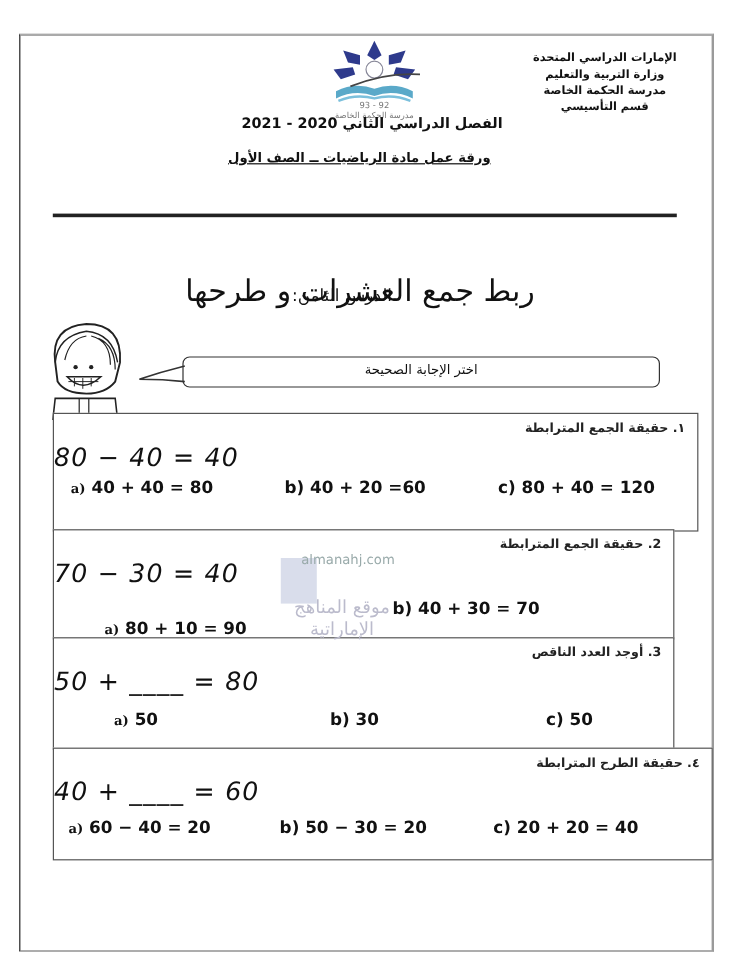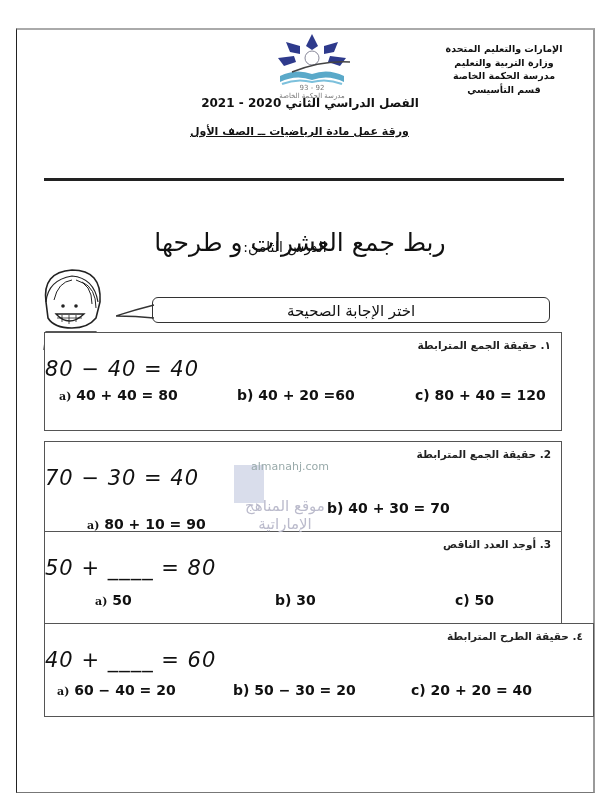--- a/index.html
+++ b/index.html
@@ -8,38 +8,38 @@
   .school-info { position: absolute; right: 30px; top: 42px; width: 150px; text-align: center; direction: rtl; font-family: "DejaVu Sans", sans-serif; font-weight: bold; font-size: 9.5px; line-height: 13.5px; color: #111; }
   .logo { position: absolute; left: 272px; top: 32px; width: 80px; height: 66px; }
   .logo-text { position: absolute; left: 266px; top: 84px; width: 92px; text-align: center; font-size: 7px; color: #777; line-height: 8px; }
   .semester { position: absolute; left: 200px; top: 96px; width: 220px; text-align: center; direction: rtl; font-weight: bold; font-size: 12px; color: #111; }
   .subject { position: absolute; left: 190px; top: 125px; width: 240px; text-align: left; direction: rtl; font-weight: bold; font-size: 11px; color: #111; text-decoration: underline; }
   .hr { position: absolute; left: 44px; top: 178px; width: 520px; height: 2.5px; background: #222; }
   .lesson-label { position: absolute; left: 160px; top: 207px; width: 250px; text-align: center; direction: rtl; font-size: 14px; color: #111; margin-top: 32px; }
   .lesson-title { position: absolute; left: 100px; top: 228px; width: 400px; text-align: center; direction: rtl; font-size: 25px; color: #111; }
   .character { position: absolute; left: 36px; top: 262px; width: 80px; height: 88px; }
   .bubble { position: absolute; left: 152px; top: 297px; width: 396px; height: 24px; border: 1.5px solid #333; border-radius: 6px; }
-  .bubble-text { position: absolute; left: 0; right: 0; top: 4px; text-align: center; direction: rtl; font-size: 15px; color: #111; }
+  .bubble-text { position: absolute; left: 0; right: 0; top: 4px; text-align: center; direction: rtl; font-size: 11px; color: #111; }
   .bubble-tail { position: absolute; left: 116px; top: 304px; width: 40px; height: 16px; }
   .question { position: absolute; left: 44px; width: 516px; border: 1.5px solid #555; background: #fff; }
   .q-title { position: absolute; right: 10px; top: 6px; direction: rtl; font-size: 10.5px; color: #222; font-weight: bold; }
   .q-eq { position: absolute; left: 0; right: 0; top: 24px; text-align: left; font-size: 21px; letter-spacing: 1px; color: #111; font-style: italic; }
   .opt { position: absolute; top: 54px; font-size: 14px; font-weight: bold; color: #111; white-space: nowrap; }
   .opt .lbl { font-family: "DejaVu Serif", serif; font-size: 11px; }
   .watermark { position: absolute; left: 230px; top: 460px; width: 120px; text-align: center; font-size: 11px; color: #9aa; }
   .watermark2 { position: absolute; left: 225px; top: 497px; width: 120px; text-align: center; font-size: 15px; color: #bbc; direction: rtl; }
   .wm-block { position: absolute; left: 234px; top: 465px; width: 30px; height: 38px; background: rgba(170,180,210,0.45); }
 </style>
 </head>
 <body>
 
 <div class="page"></div>
 
 <div class="school-info">
-  <div>الإمارات والتعليم المتحدة</div>
+  <div>الإمارات الدراسي المتحدة</div>
   <div>وزارة التربية والتعليم</div>
   <div>مدرسة الحكمة الخاصة</div>
   <div>قسم التأسيسي</div>
 </div>
 
 <svg class="logo" viewBox="0 0 80 66">
   <g fill="#2e3a8c">
     <polygon points="40,2 46,14 40,18 34,14"></polygon>
     <polygon points="14,10 28,14 28,22 18,20"></polygon>
     <polygon points="66,10 52,14 52,22 62,20"></polygon>
@@ -74,21 +74,21 @@
   <path d="M10,70 L60,70 L62,88 L8,88 Z" fill="#fff" stroke="#222" stroke-width="1.3"></path>
   <path d="M30,70 L30,88 M38,70 L38,88" stroke="#222" stroke-width="1"></path>
 </svg>
 <svg class="bubble-tail" viewBox="0 0 40 16">
   <path d="M38,1 Q18,6 0,12 Q20,12 38,14" fill="#fff" stroke="#333" stroke-width="1.3"></path>
 </svg>
 <div class="bubble">
   <div class="bubble-text">اختر الإجابة الصحيحة</div>
 </div>
 
-<div class="question" style="top:332px;height:97px;">
+<div class="question" style="top:344px;height:97px;padding-left:20px;">
   <div class="q-title">١. حقيقة الجمع المترابطة</div>
   <div class="q-eq">80 − 40 = 40</div>
   <div class="opt" style="left:14px;text-align:right;"><span class="lbl">a)</span> <span>40 + 40 = 80</span></div>
   <div class="opt" style="left:192px;"><span>b)</span> <span>40 + 20 =60</span></div>
   <div class="opt" style="left:370px;"><span>c)</span> <span>80 + 40 = 120</span></div>
 </div>
 
 <div class="question" style="top:441px;height:90px;">
   <div class="q-title">2. حقيقة الجمع المترابطة</div>
   <div class="q-eq">70 − 30 = 40</div>

